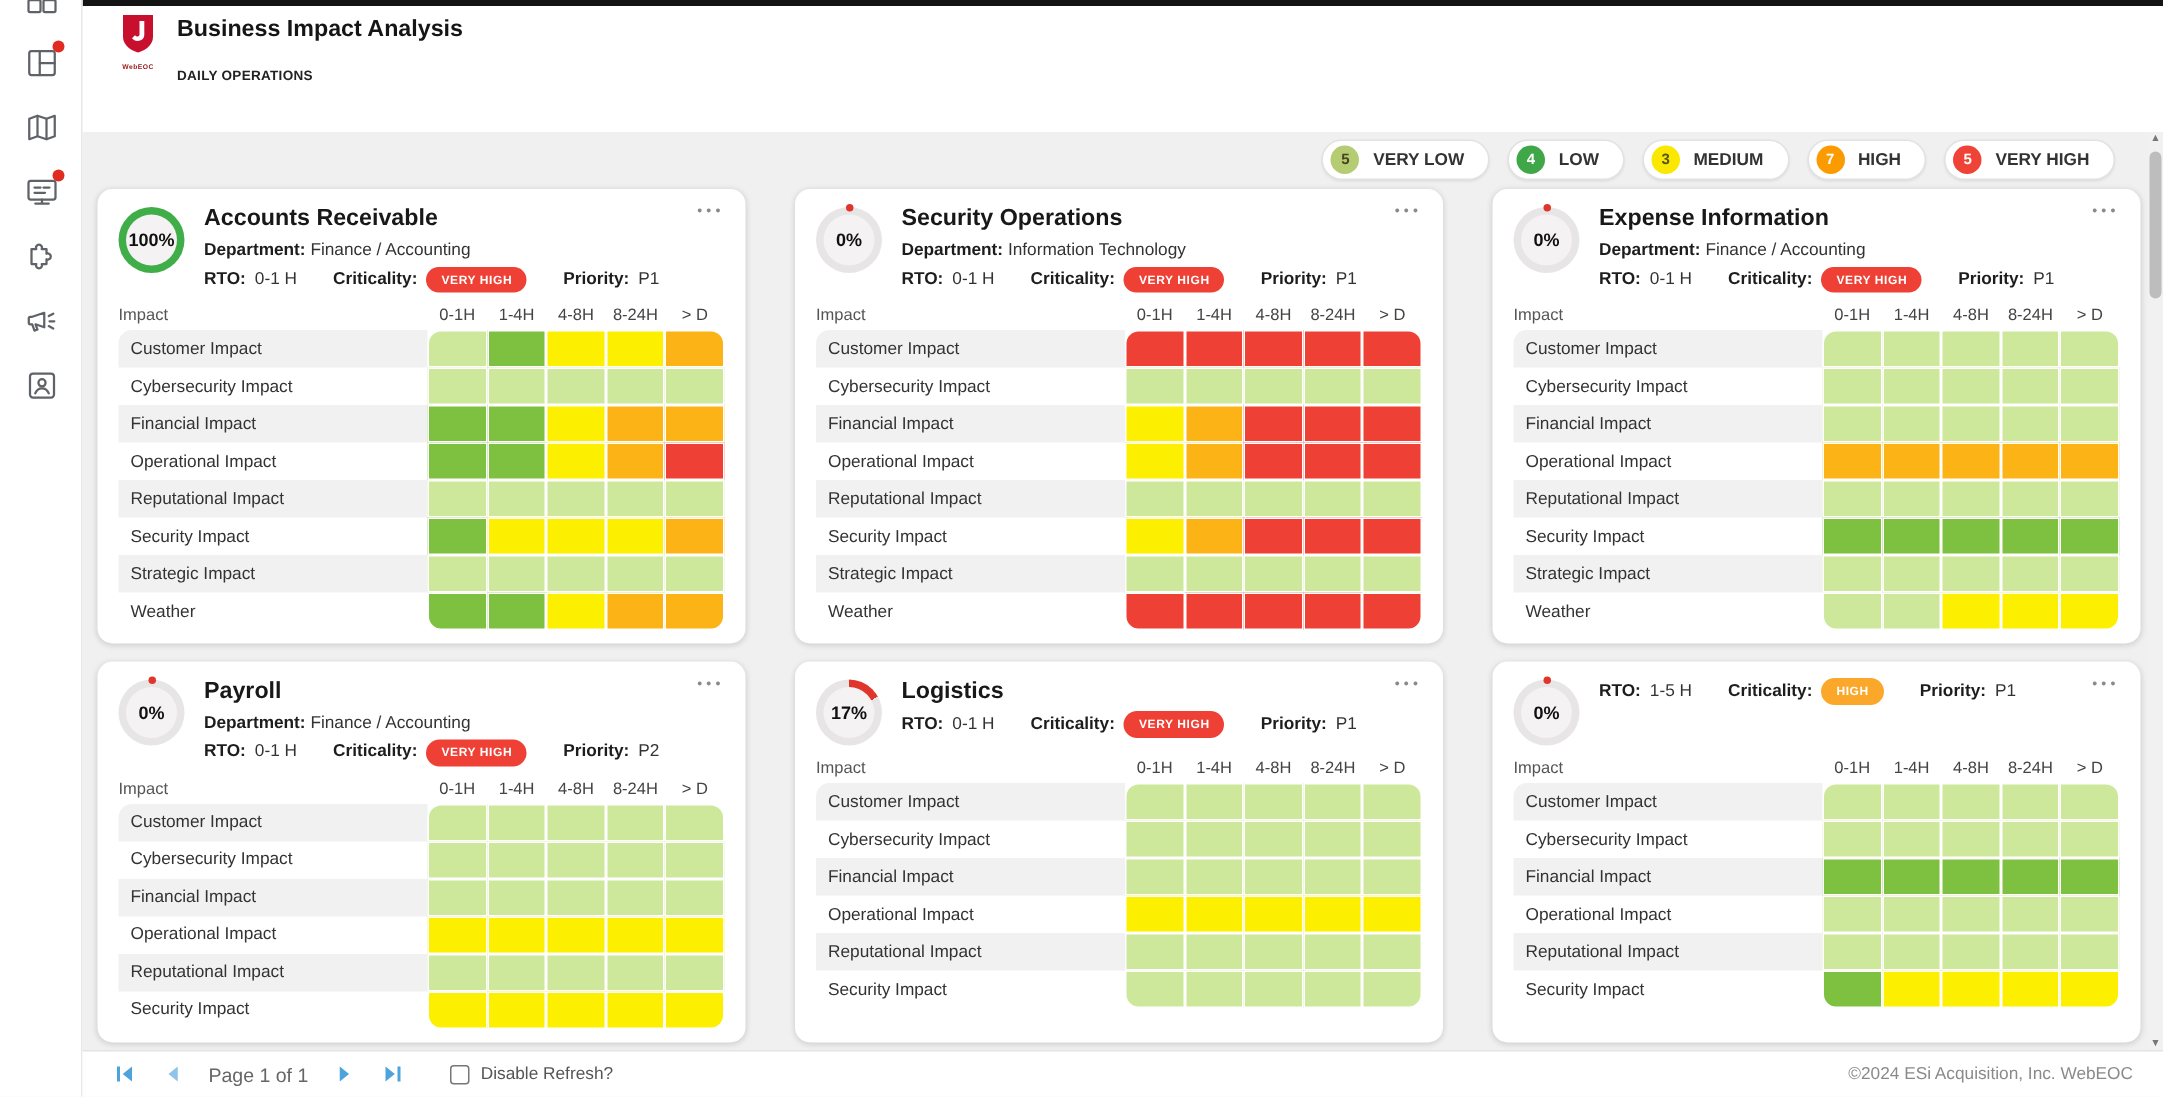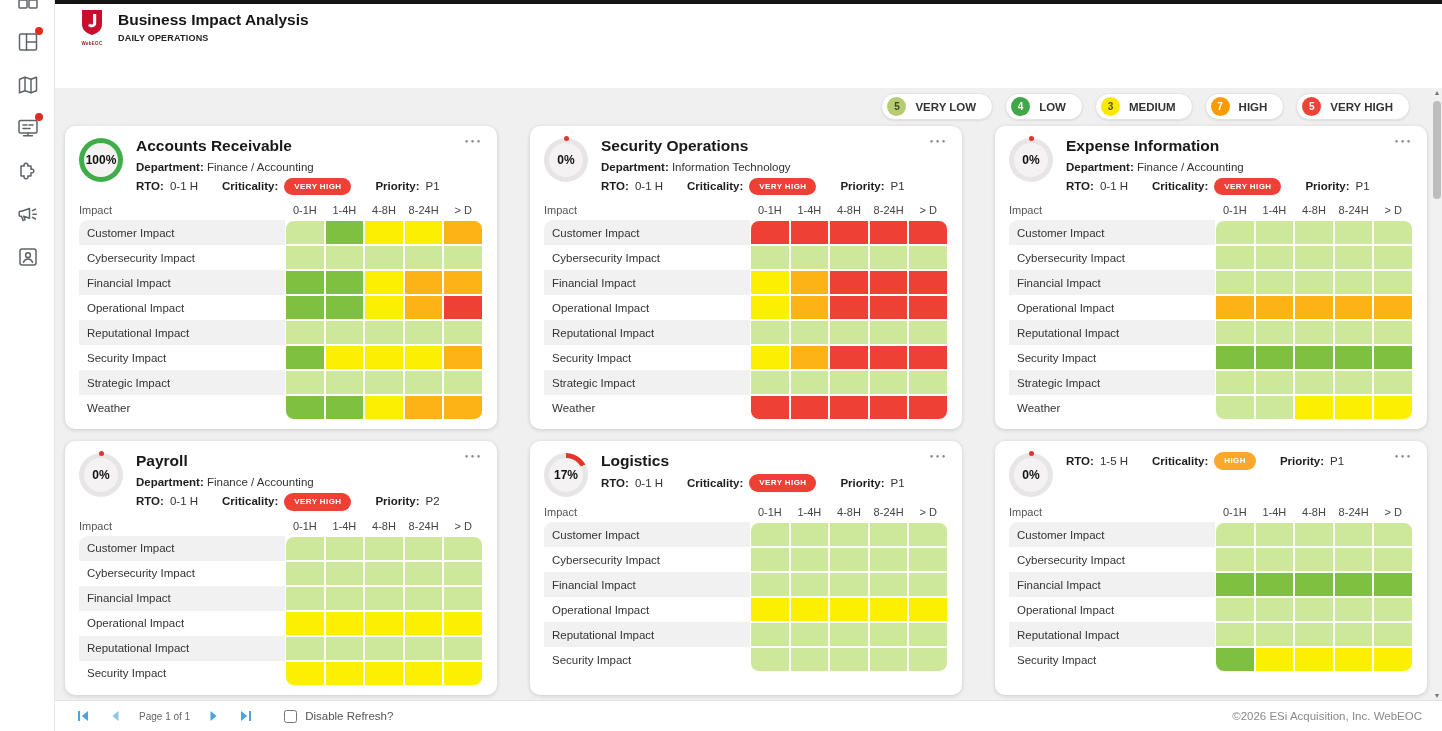--- a/index.html
+++ b/index.html
@@ -20,21 +20,21 @@
   #header { position:absolute; left:55px; top:4px; right:0; height:84px; background:#fff; z-index:4; }
   #nav-tabs { display:flex; gap:27px; padding:9px 0 0 24px; }
   .tab { color:#1a6a9f; font-size:13px; font-weight:700; letter-spacing:.2px; padding-bottom:5px; cursor:pointer; white-space:nowrap; }
   .tab.active { border-bottom:3px solid #1a6a9f; }
   .tab .caret { font-size:10px; margin-left:4px; }
   #brand { display:flex; align-items:flex-start; gap:13px; padding-left:24px; margin-top:5px; }
   #logo { width:26px; text-align:center; }
   #logo-label { font-size:4.5px; font-weight:700; color:#9b1c20; letter-spacing:.3px; }
   #title-block { padding-top:2px; }
   #page-title { font-size:15.5px; font-weight:700; color:#151515; }
-  #page-subtitle { font-size:9px; font-weight:700; color:#222; margin-top:4px; letter-spacing:.2px; }
+  #page-subtitle { font-size:9px; font-weight:700; color:#222; margin-top:16px; letter-spacing:.2px; }
   
   #content { position:absolute; left:55px; top:88px; width:1377px; height:612px; background:#f0f0f0; overflow:hidden; }
   #legend { position:absolute; top:5px; right:22px; display:flex; gap:12px; }
   .pill { background:#fff; border:1px solid #e2e2e2; border-radius:14px; height:27px; display:flex; align-items:center;
     gap:9px; padding:0 16px 0 5px; box-shadow:0 1px 2px rgba(0,0,0,.08); font-size:11.5px; font-weight:700; color:#333; cursor:pointer; }
   .pill .cnt { width:19px; height:19px; border-radius:50%; font-size:10px; font-weight:700; display:flex; align-items:center; justify-content:center; }
   #cards-grid { position:absolute; top:38px; left:10px; display:flex; flex-wrap:wrap; column-gap:33px; row-gap:12px; width:1367px; }
   .card { width:432px; background:#fff; border-radius:10px; box-shadow:0 1px 4px rgba(0,0,0,.16); padding:9px 14px; }
   .card-head { display:flex; gap:13px; position:relative; }
   .ring { width:44px; height:44px; border-radius:50%; position:relative; flex:none; margin-top:3px; }
@@ -61,21 +61,21 @@
   .m-row:last-child .m-cell:nth-child(2) { border-bottom-left-radius:9px; }
   .m-row:last-child .m-cell:last-child { border-bottom-right-radius:9px; }
   
   #vscroll { position:absolute; left:1432px; top:88px; width:10px; height:612px; background:#f1f1f1; z-index:7; }
   #vscroll .thumb { position:absolute; left:1px; right:1px; top:13px; height:98px; background:#bdbdbd; border-radius:4px; cursor:pointer; }
   #vscroll .arr { position:absolute; left:0; width:10px; text-align:center; font-size:7px; color:#777; cursor:pointer; }
   
   #footer { position:absolute; left:55px; top:700px; width:1387px; height:31px; background:#fff; border-top:1px solid #e3e3e3; z-index:6;
     display:flex; align-items:center; }
   .pg-btn { width:14px; height:14px; margin:0 9px; cursor:pointer; display:flex; align-items:center; justify-content:center; }
-  #page-indicator { font-size:10px; color:#666; margin:0 8px; }
+  #page-indicator { font-size:13px; color:#666; margin:0 8px; }
   #refresh-wrap { display:flex; align-items:center; gap:8px; margin-left:22px; }
   #refresh-wrap input { width:13px; height:13px; margin:0; cursor:pointer; }
   #refresh-label { font-size:11.5px; color:#555; }
   #copyright { margin-left:auto; margin-right:20px; font-size:11.5px; color:#8a8a8a; }
 </style>
 </head>
 <body>
 
 <div id="sidebar">
   <div class="side-icon cut">
@@ -735,14 +735,14 @@
   <div class="pg-btn">
     <svg width="14" height="14" viewBox="0 0 14 14">
         <path d="M11 2v10" stroke="#4da3dc" stroke-width="2"></path>
         <path d="M2 2l6.2 5L2 12Z" fill="#4da3dc"></path>
       </svg>
   </div>
   <div id="refresh-wrap">
     <input type="checkbox" style="">
     <span id="refresh-label">Disable Refresh?</span>
   </div>
-  <div id="copyright">©2026 ESi Acquisition, Inc. WebEOC</div>
+  <div id="copyright">©2024 ESi Acquisition, Inc. WebEOC</div>
 </div>
 
 </body></html>

